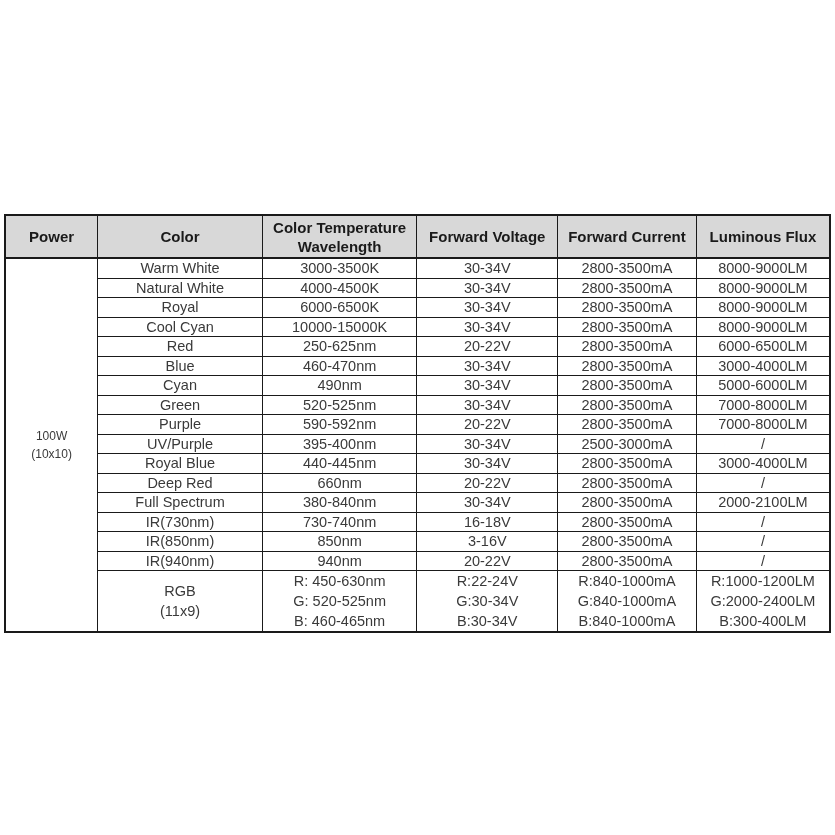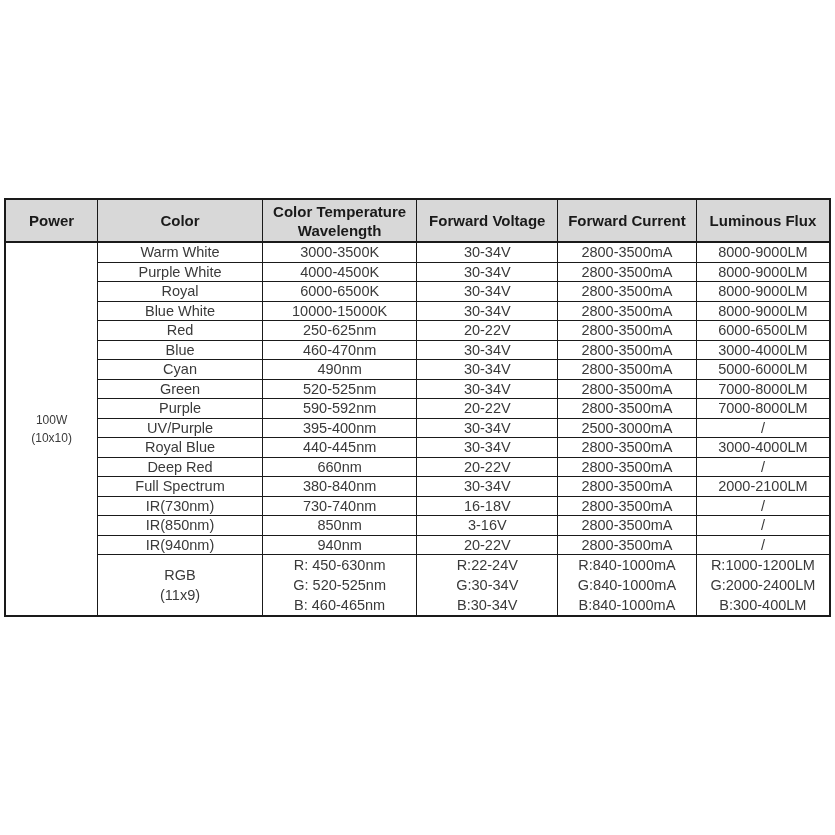--- a/index.html
+++ b/index.html
@@ -11,21 +11,21 @@
     position: relative;
     width: 835px;
     height: 835px;
     background: var(--page-bg, #ffffff);
     font-family: "Liberation Sans", "DejaVu Sans", sans-serif;
     overflow: hidden;
   }
   table.spec-table {
     position: absolute;
     left: 4px;
-    top: 198px;
+    top: 214px;
     width: 827px;
     border-collapse: collapse;
     table-layout: fixed;
     border: 2px solid var(--border-color, #000000);
   }
   table.spec-table col.c-power   { width: 11.24%; }
   table.spec-table col.c-color   { width: 19.95%; }
   table.spec-table col.c-wave    { width: 18.74%; }
   table.spec-table col.c-volt    { width: 17.05%; }
   table.spec-table col.c-curr    { width: 16.81%; }
@@ -123,21 +123,21 @@
           </td>
           <td>
             <div class="cell-line">2800-3500mA</div>
           </td>
           <td>
             <div class="cell-line">8000-9000LM</div>
           </td>
         </tr>
         <tr>
           <td>
-            <div class="cell-line">Purple White</div>
+            <div class="cell-line">Natural White</div>
           </td>
           <td>
             <div class="cell-line">4000-4500K</div>
           </td>
           <td>
             <div class="cell-line">30-34V</div>
           </td>
           <td>
             <div class="cell-line">2800-3500mA</div>
           </td>
@@ -157,21 +157,21 @@
           </td>
           <td>
             <div class="cell-line">2800-3500mA</div>
           </td>
           <td>
             <div class="cell-line">8000-9000LM</div>
           </td>
         </tr>
         <tr>
           <td>
-            <div class="cell-line">Blue White</div>
+            <div class="cell-line">Cool Cyan</div>
           </td>
           <td>
             <div class="cell-line">10000-15000K</div>
           </td>
           <td>
             <div class="cell-line">30-34V</div>
           </td>
           <td>
             <div class="cell-line">2800-3500mA</div>
           </td>

